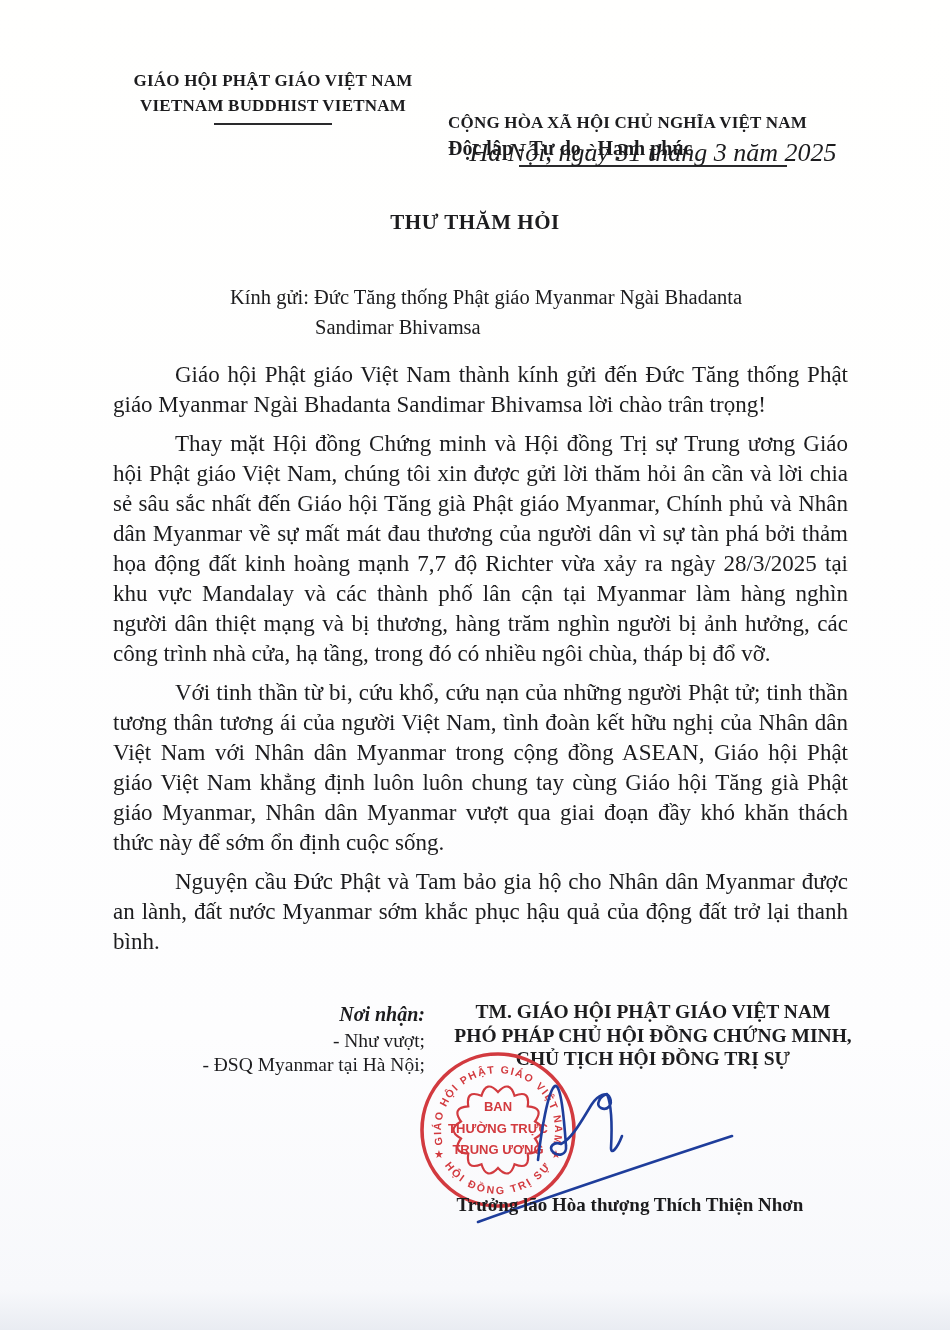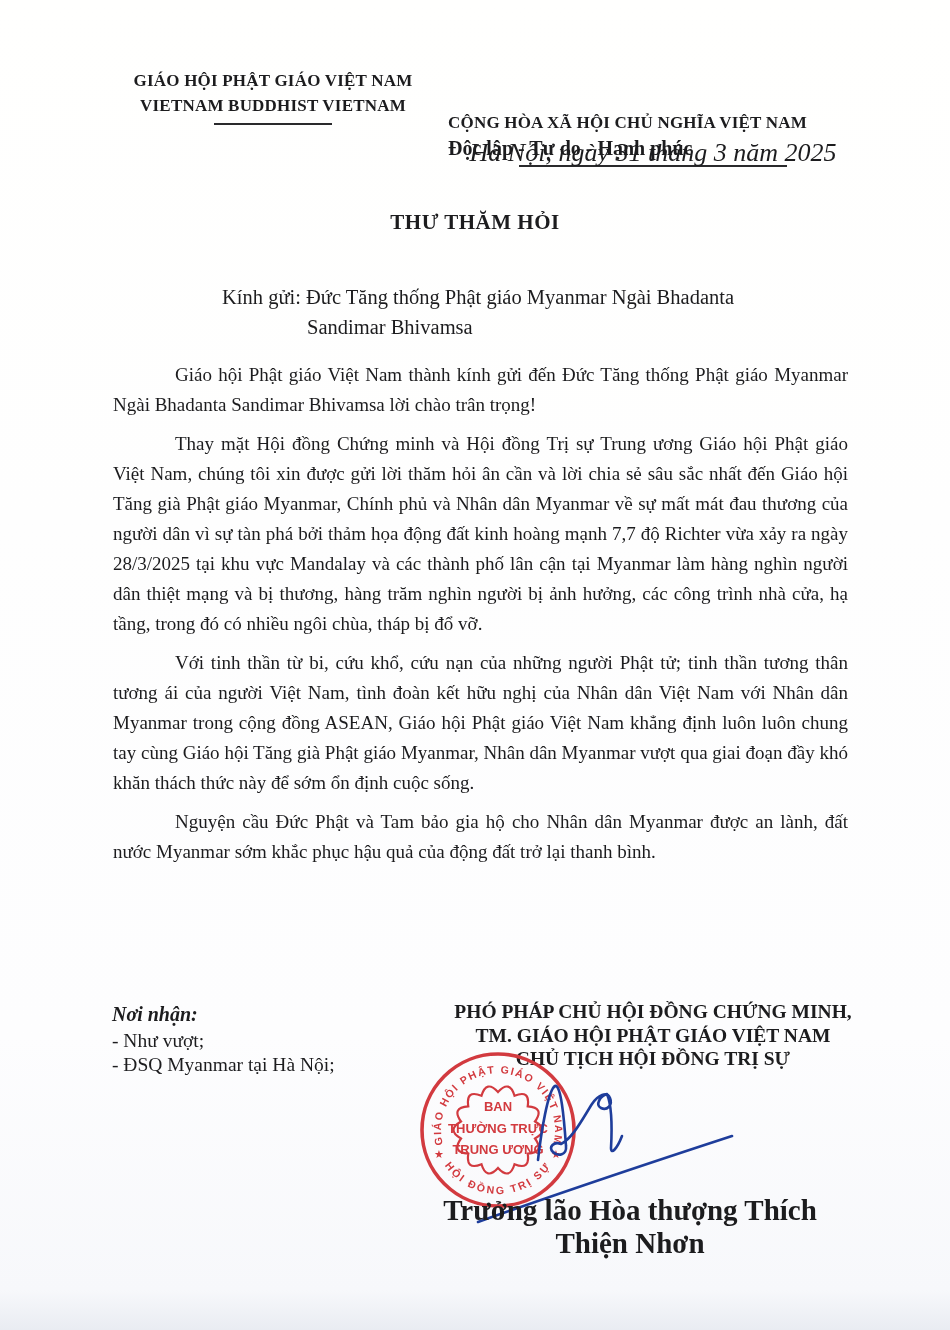--- a/index.html
+++ b/index.html
@@ -21,31 +21,31 @@
   .org-line{font-weight:bold;font-size:17px;line-height:25px;letter-spacing:.2px;}
   .rule-short{width:118px;height:0;border-top:2px solid #2a2a2c;margin:5px auto 0;}
   .nat-block{left:448px;top:66px;width:410px;text-align:left;margin-top:44px;}
   .nat-line1{font-weight:bold;font-size:17px;line-height:25px;letter-spacing:.2px;}
   .nat-line2{font-weight:bold;font-size:20px;line-height:27px;}
   .rule-long{width:268px;height:0;border-top:2px solid #2a2a2c;margin:3px auto 0;}
   .dateline{left:448px;top:138px;width:410px;text-align:center;font-style:italic;font-size:26px;}
   
   .doc-title{left:0;top:210px;width:950px;text-align:center;font-weight:bold;font-size:21px;letter-spacing:.5px;}
   
-  .salutation{left:222px;top:282px;width:600px;font-size:20.5px;line-height:30px;}
+  .salutation{left:230px;top:282px;width:600px;font-size:20.5px;line-height:30px;}
   .salutation .l2{padding-left:85px;}
   
-  .body-text{left:113px;top:360px;width:735px;font-size:19px;line-height:30px;text-align:justify;}
+  .body-text{left:113px;top:360px;width:735px;font-size:23px;line-height:30px;text-align:justify;}
   .body-text p{margin:0 0 9px 0;text-indent:62px;}
   .body-text p.closing{text-align:left;}
   
-  .recipients{left:112px;top:1002px;width:300px;font-size:19.5px;line-height:24px;}
+  .recipients{left:125px;top:1002px;width:300px;font-size:19.5px;line-height:24px;text-align:right;}
   .recipients .label{font-weight:bold;font-style:italic;font-size:20px;margin-bottom:3px;}
   .sign-block{left:448px;top:1000px;width:410px;text-align:center;font-weight:bold;font-size:19.5px;line-height:23.5px;}
-  .signer-name{left:420px;top:1194px;width:420px;text-align:center;font-weight:bold;font-size:29px;}
+  .signer-name{left:420px;top:1194px;width:420px;text-align:center;font-weight:bold;font-size:19px;}
   .seal-wrap{left:418px;top:1050px;width:160px;height:160px;}
   .sig-wrap{left:440px;top:1048px;width:310px;height:180px;}
   svg text{font-family:"Liberation Sans","DejaVu Sans",sans-serif;}
 </style>
 </head>
 <body>
 
 <div class="page">
 
   <div class="abs org-block">
@@ -76,22 +76,22 @@
     <p>Nguyện cầu Đức Phật và Tam bảo gia hộ cho Nhân dân Myanmar được an lành, đất nước Myanmar sớm khắc phục hậu quả của động đất trở lại thanh bình.</p>
   </div>
 
   <div class="abs recipients">
     <div class="label">Nơi nhận:</div>
     <div>- Như vượt;</div>
     <div>- ĐSQ Myanmar tại Hà Nội;</div>
   </div>
 
   <div class="abs sign-block">
+    <div>TM. GIÁO HỘI PHẬT GIÁO VIỆT NAM</div>
     <div>PHÓ PHÁP CHỦ HỘI ĐỒNG CHỨNG MINH,</div>
-    <div>TM. GIÁO HỘI PHẬT GIÁO VIỆT NAM</div>
     <div>CHỦ TỊCH HỘI ĐỒNG TRỊ SỰ</div>
   </div>
 
   <div class="abs seal-wrap">
     <svg width="160" height="160" viewBox="0 0 160 160" xmlns="http://www.w3.org/2000/svg">
       <defs>
         <path id="arcTop" d="M 24.9,94.8 A 57,57 0 1 1 135.1,94.8" fill="none"></path>
         <path id="arcBottom" d="M 27.6,116.7 A 64,64 0 0 0 132.4,116.7" fill="none"></path>
       </defs>
       <circle cx="80" cy="80" r="76" fill="none" stroke="#d23a3f" stroke-width="3.6"></circle>

